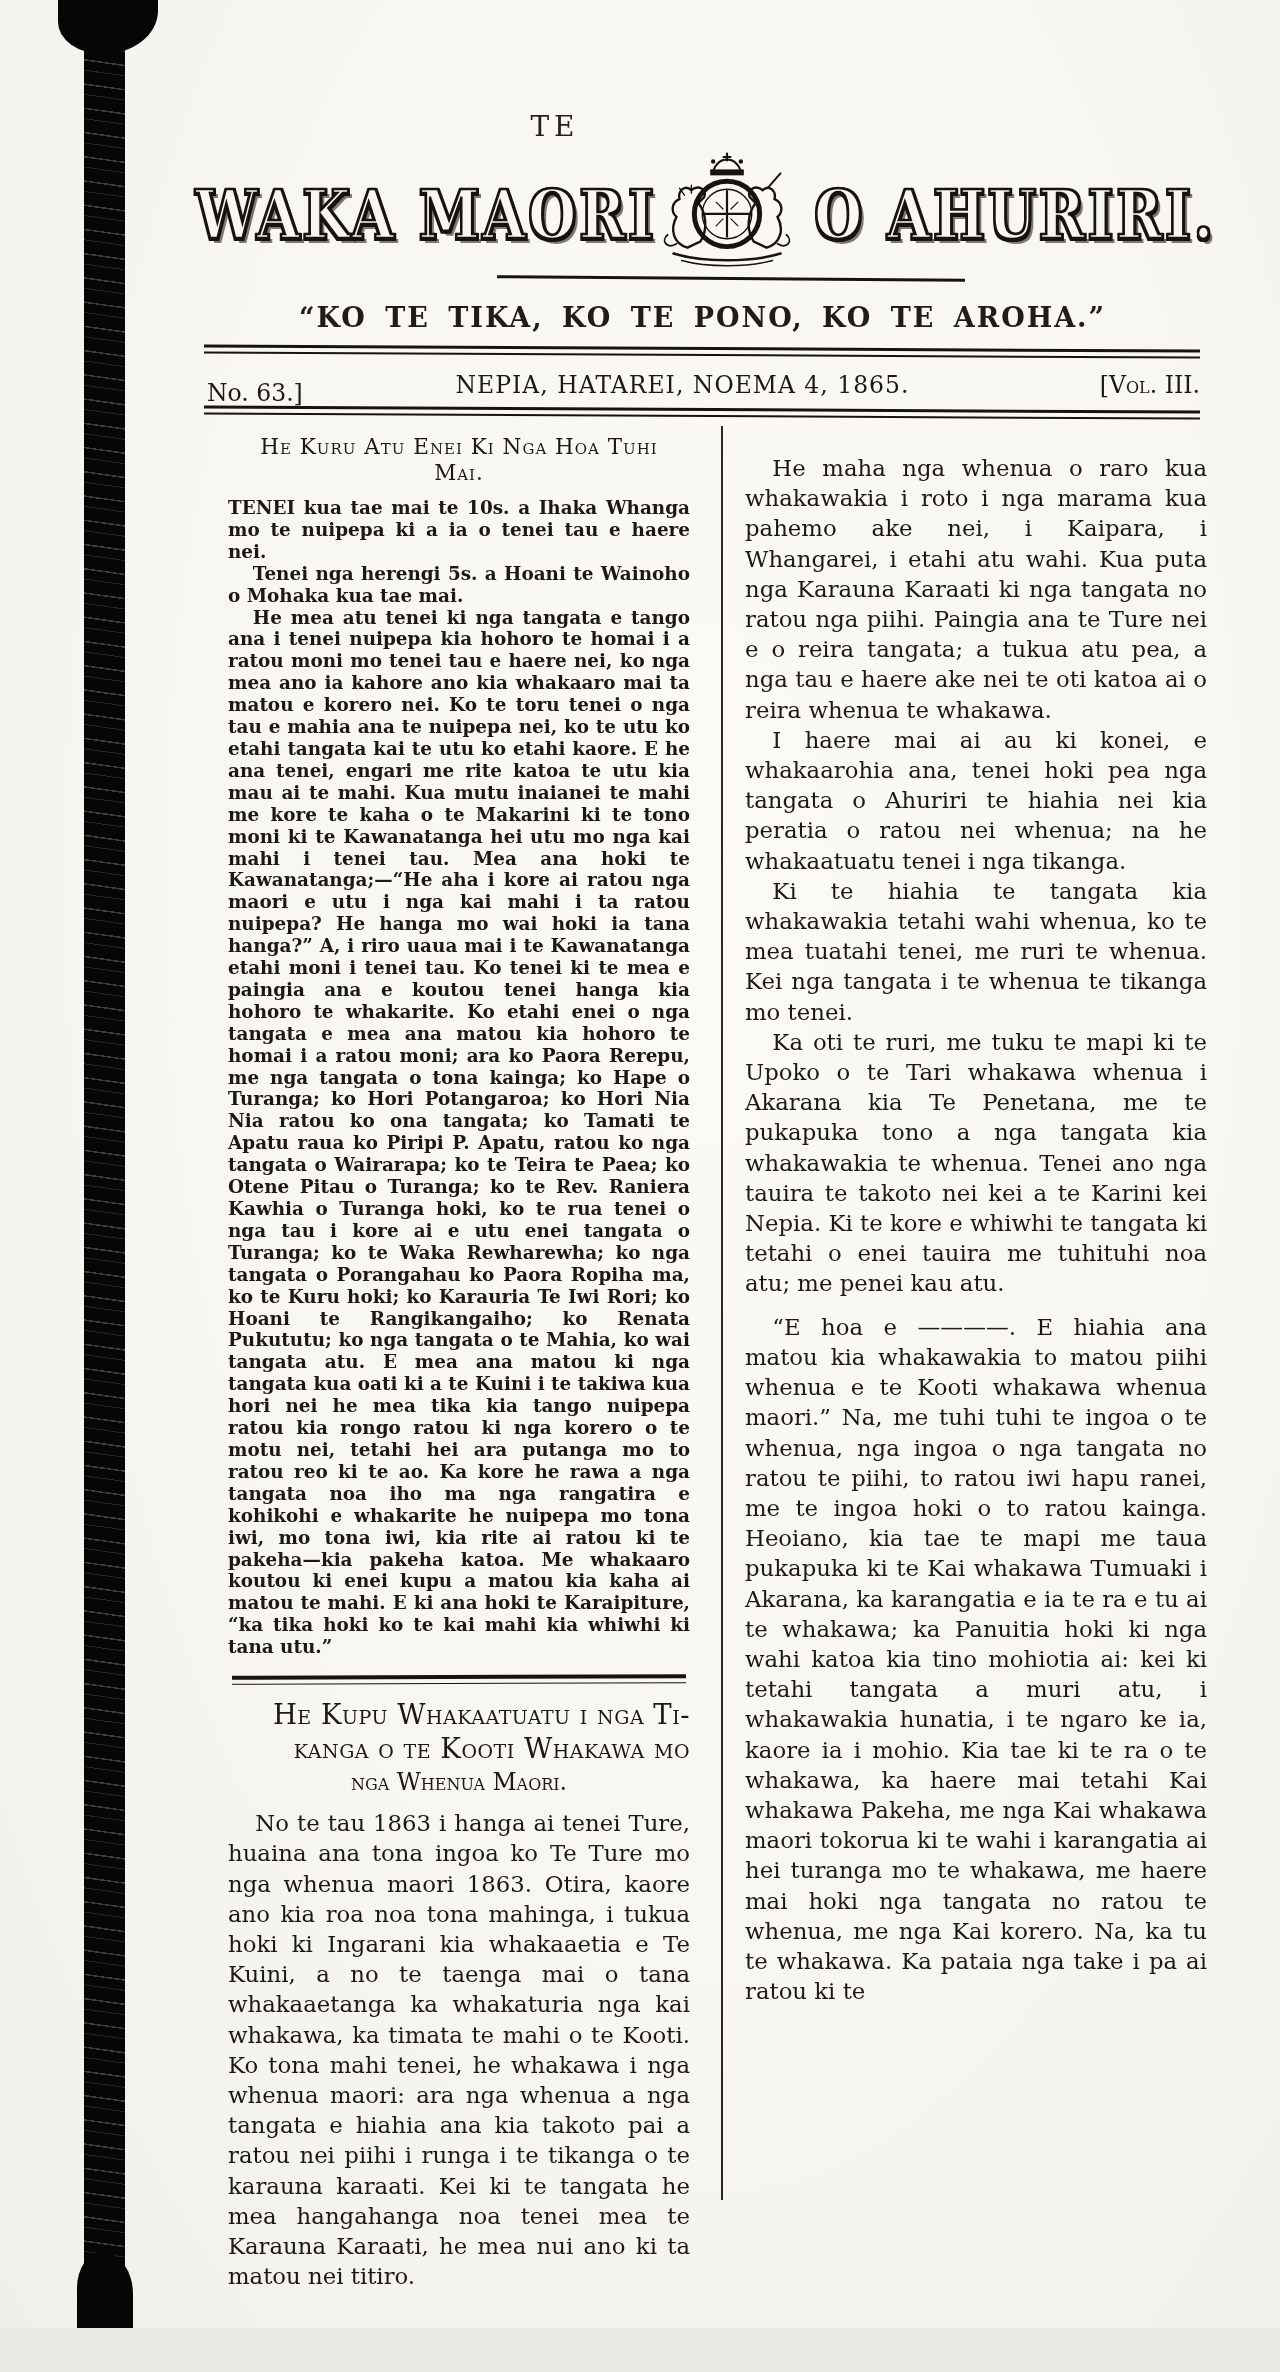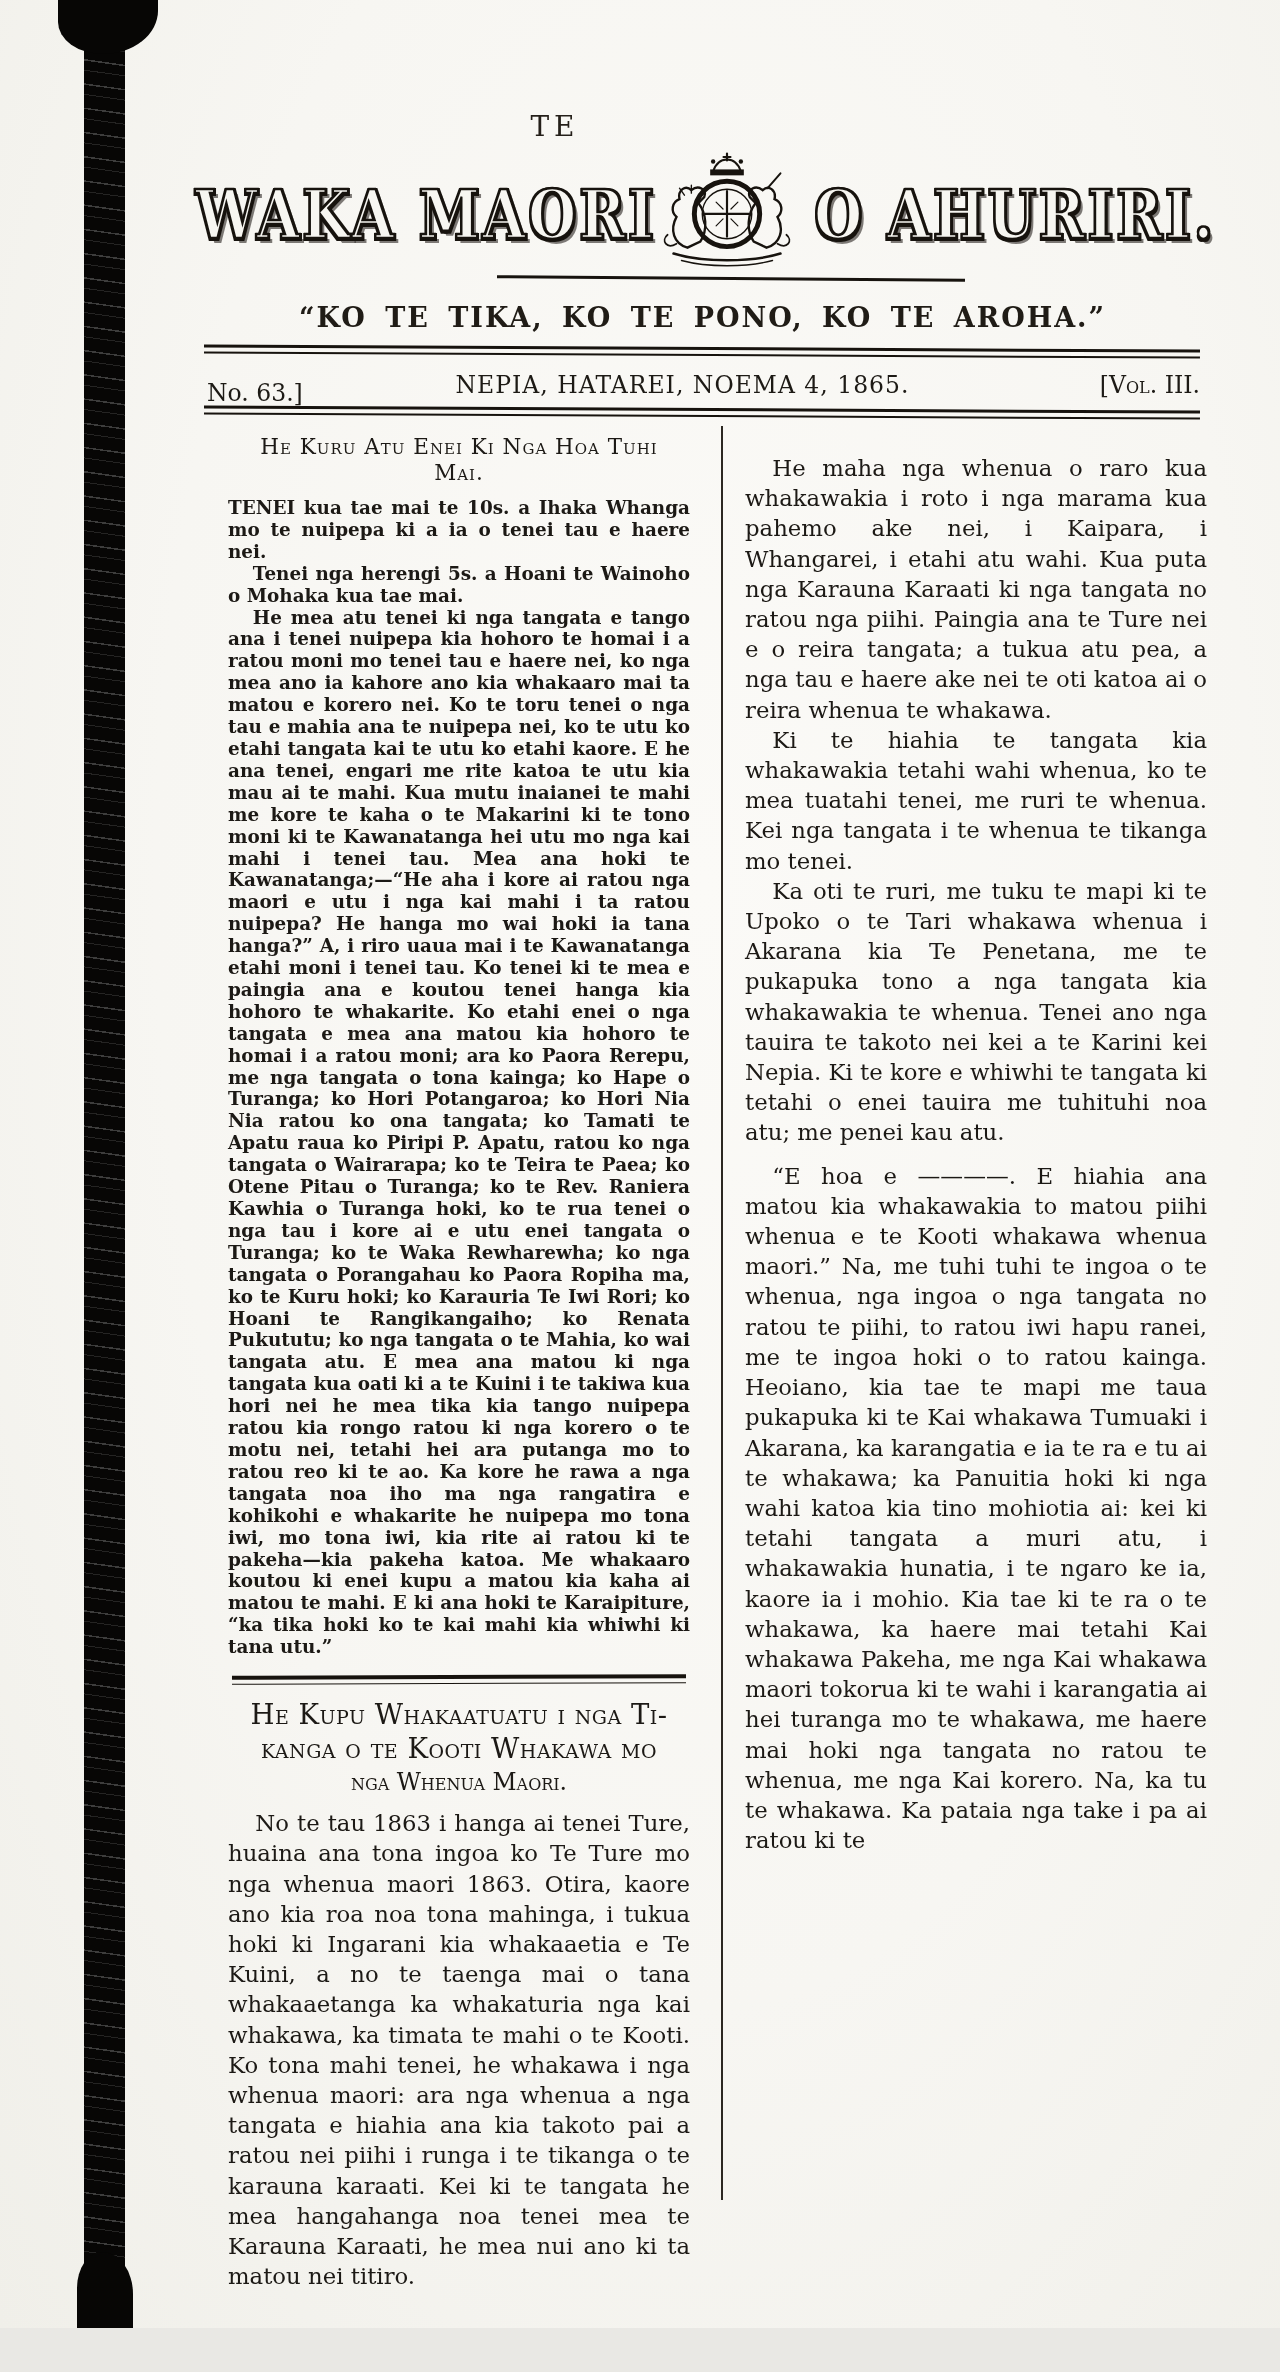--- a/index.html
+++ b/index.html
@@ -85,21 +85,21 @@
   .art1-head { text-align:center; font-variant:small-caps; font-size:21.5px;
     line-height:26px; letter-spacing:1px; margin:2px 0 11px; }
   .small-text p { margin:0; font-size:18.4px; line-height:21.9px; text-indent:1.35em;font-weight:bold; }
   .small-text p.flush { text-indent:0; }
 
   .art-sep { margin:17px 4px 13px; transform:rotate(-0.2deg); }
   .art-sep .t { height:4px; background:#17130e; }
   .art-sep .b { height:1.6px; background:#17130e; margin-top:3.5px; }
 
   .art2-head { text-align:center; font-variant:small-caps; line-height:34px; margin:0 0 9px; }
-  .art2-head .l12 { font-size:27.5px; letter-spacing:0.5px; display:block; }
+  .art2-head .l12 { font-size:27.5px; letter-spacing:0.5px; display:block;text-align:right; }
   .art2-head .l3  { font-size:23.5px; display:block; }
 
   .large-text p { margin:0; font-size:22.8px; line-height:30.2px; text-indent:1.2em; }
   .large-text p.flush { text-indent:0; }
   .large-text p.letter { margin-top:13px; }
 
   .ink-dash {
     position:absolute; left:232px; top:2347px; width:11px; height:3px;
     background:#3a352e; transform:rotate(14deg); border-radius:2px;
   }
@@ -187,20 +187,21 @@
       <span class="l12">kanga o te Kooti Whakawa mo</span>
       <span class="l3">nga Whenua Maori.</span>
     </div>
     <div class="large-text">
       <p>No te tau 1863 i hanga ai tenei Ture, huaina ana tona ingoa ko Te Ture mo nga whenua maori 1863.  Otira, kaore ano kia roa noa tona mahinga, i tukua hoki ki Ingarani kia whakaaetia e Te Kuini, a no te taenga mai o tana whakaaetanga ka whakaturia nga kai whakawa, ka timata te mahi o te Kooti.  Ko tona mahi tenei, he whakawa i nga whenua maori: ara nga whenua a nga tangata e hiahia ana kia takoto pai a ratou nei piihi i runga i te tikanga o te karauna karaati. Kei ki te tangata he mea hangahanga noa tenei mea te Karauna Karaati, he mea nui ano ki ta matou nei titiro.</p>
     </div>
   </div>
 
   <div class="col col-right large-text">
     <p>He maha nga whenua o raro kua whakawakia i roto i nga marama kua pahemo ake nei, i Kaipara, i Whangarei, i etahi atu wahi.  Kua puta nga Karauna Karaati ki nga tangata no ratou nga piihi.  Paingia ana te Ture nei e o reira tangata; a tukua atu pea, a nga tau e haere ake nei te oti katoa ai o reira whenua te whakawa.</p>
+    <p>I haere mai ai au ki konei, e whakaarohia ana, tenei hoki pea nga tangata o Ahuriri te hiahia nei kia peratia o ratou nei whenua; na he whakaatuatu tenei i nga tikanga.</p>
     <p>Ki te hiahia te tangata kia whakawakia tetahi wahi whenua, ko te mea tuatahi tenei, me ruri te whenua.  Kei nga tangata i te whenua te tikanga mo tenei.</p>
     <p>Ka oti te ruri, me tuku te mapi ki te Upoko o te Tari whakawa whenua i Akarana kia Te Penetana, me te pukapuka tono a nga tangata kia whakawakia te whenua.  Tenei ano nga tauira te takoto nei kei a te Karini kei Nepia.  Ki te kore e whiwhi te tangata ki tetahi o enei tauira me tuhituhi noa atu;  me penei kau atu.</p>
     <p class="letter">“E hoa e ————.  E hiahia ana matou kia whakawakia to matou piihi whenua e te Kooti whakawa whenua maori.”  Na, me tuhi tuhi te ingoa o te whenua, nga ingoa o nga tangata no ratou te piihi, to ratou iwi hapu ranei, me te ingoa hoki o to ratou kainga.  Heoiano, kia tae te mapi me taua pukapuka ki te Kai whakawa Tumuaki i Akarana, ka karangatia e ia te ra e tu ai te whakawa; ka Panuitia hoki ki nga wahi katoa kia tino mohiotia ai:  kei ki tetahi tangata a muri atu, i whakawakia hunatia, i te ngaro ke ia, kaore ia i mohio.  Kia tae ki te ra o te whakawa, ka haere mai tetahi Kai whakawa Pakeha, me nga Kai whakawa maori tokorua ki te wahi i karangatia ai hei turanga mo te whakawa, me haere mai hoki nga tangata no ratou te whenua, me nga Kai korero.  Na, ka tu te whakawa.  Ka pataia nga take i pa ai ratou ki te</p>
   </div>
 
   <div class="ink-dash"></div>
 
 </div>
 
 </body></html>

